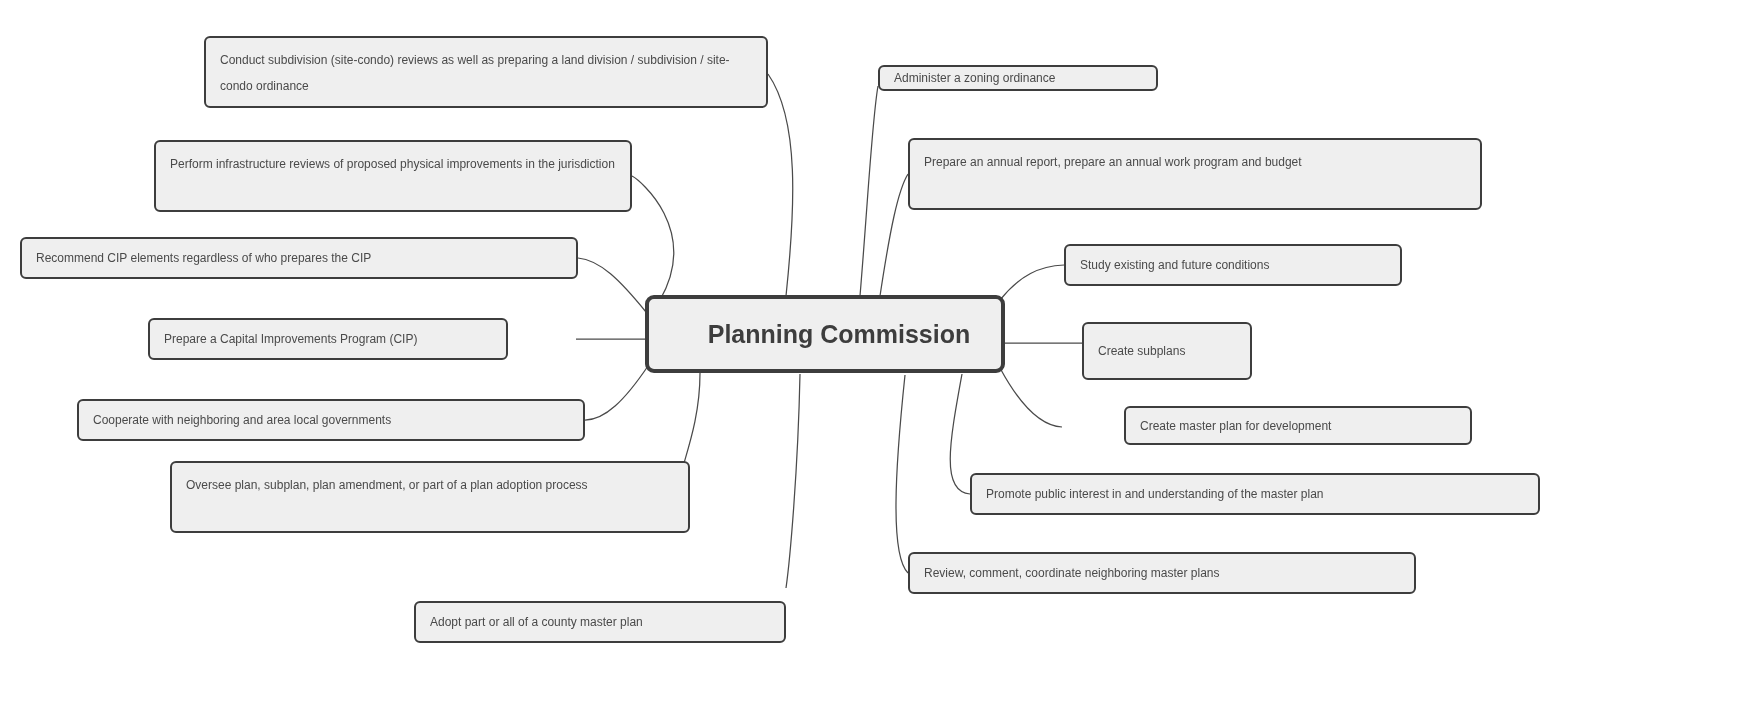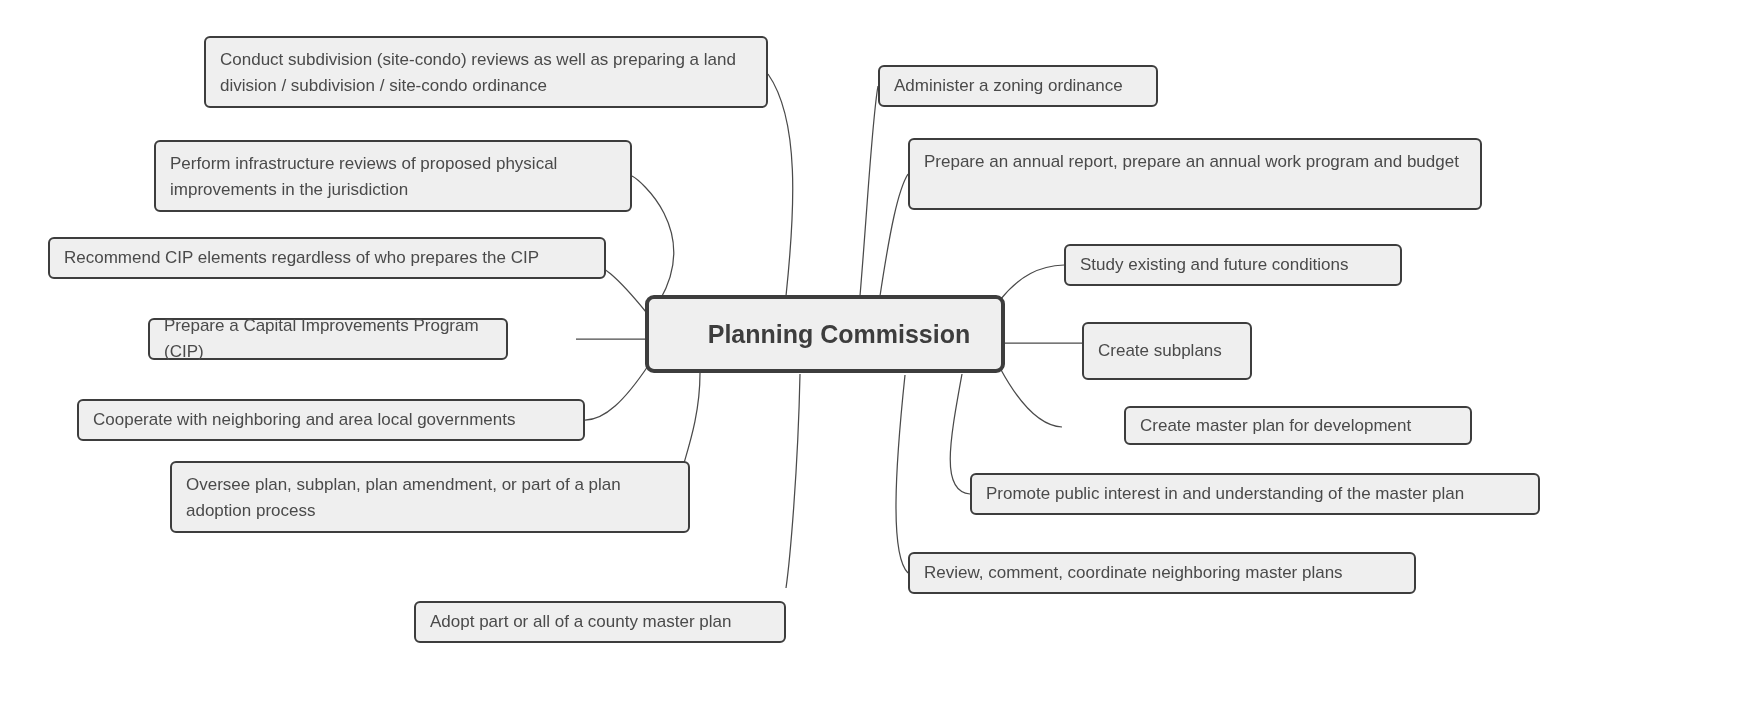--- a/index.html
+++ b/index.html
@@ -14,21 +14,21 @@
   svg#links{position:absolute;left:0;top:0;width:1738px;height:721px;pointer-events:none;}
   svg#links path{fill:none;stroke:#4a4a4a;stroke-width:1.25;}
 
   .node{
     position:absolute;
     box-sizing:border-box;
     background:#efefef;
     border:2px solid #3d3d3d;
     border-radius:6px;
     color:#4a4a4a;
-    font-size:17px;
+    font-size:12px;
     line-height:26px;
     padding:9px 14px;
     z-index:2;
     white-space:normal;
   }
   .node.one-line{display:flex;align-items:center;}
   .center-node{
     position:absolute;
     box-sizing:border-box;
     background:#efefef;
@@ -60,26 +60,26 @@
       <path d="M 1000,300 C 1020,275 1040,266 1064,265"></path>
       <path d="M 1005,343 L 1082,343"></path>
       <path d="M 1000,368 C 1020,405 1040,426 1062,427"></path>
       <path d="M 962,374 C 950,440 940,492 970,494"></path>
       <path d="M 905,375 C 895,470 890,555 908,573"></path>
     </svg>
 
   <div id="nodes">
       <div class="node" style="left: 204px; top: 36px; width: 564px; height: 72px;">Conduct subdivision (site-condo) reviews as well as preparing a land division / subdivision / site-condo ordinance</div>
       <div class="node" style="left: 154px; top: 140px; width: 478px; height: 72px;">Perform infrastructure reviews of proposed physical improvements in the jurisdiction</div>
-      <div class="node one-line" style="left: 20px; top: 237px; width: 558px; height: 42px; margin-left: 28px;">Recommend CIP elements regardless of who prepares the CIP</div>
+      <div class="node one-line" style="left: 20px; top: 237px; width: 558px; height: 42px;">Recommend CIP elements regardless of who prepares the CIP</div>
       <div class="node one-line" style="left: 148px; top: 318px; width: 360px; height: 42px;">Prepare a Capital Improvements Program (CIP)</div>
       <div class="node one-line" style="left: 77px; top: 399px; width: 508px; height: 42px;">Cooperate with neighboring and area local governments</div>
       <div class="node" style="left: 170px; top: 461px; width: 520px; height: 72px;">Oversee plan, subplan, plan amendment, or part of a plan adoption process</div>
       <div class="node one-line" style="left: 414px; top: 601px; width: 372px; height: 42px;">Adopt part or all of a county master plan</div>
-      <div class="node one-line" style="left: 878px; top: 65px; width: 280px; height: 42px;">Administer a zoning ordinance</div>
+      <div class="node one-line" style="left: 878px; top: 65px; width: 280px; height: 26px;">Administer a zoning ordinance</div>
       <div class="node" style="left: 908px; top: 138px; width: 574px; height: 72px;">Prepare an annual report, prepare an annual work program and budget</div>
       <div class="node one-line" style="left: 1064px; top: 244px; width: 338px; height: 42px;">Study existing and future conditions</div>
       <div class="node one-line" style="left: 1082px; top: 322px; width: 170px; height: 58px;">Create subplans</div>
       <div class="node one-line" style="left: 1124px; top: 406px; width: 348px; height: 39px;">Create master plan for development</div>
       <div class="node one-line" style="left: 970px; top: 473px; width: 570px; height: 42px;">Promote public interest in and understanding of the master plan</div>
       <div class="node one-line" style="left: 908px; top: 552px; width: 508px; height: 42px;">Review, comment, coordinate neighboring master plans</div>
     </div>
 
   <div class="center-node" style="left: 645px; top: 295px; width: 360px; height: 78px;">Planning Commission</div>
 </div>

